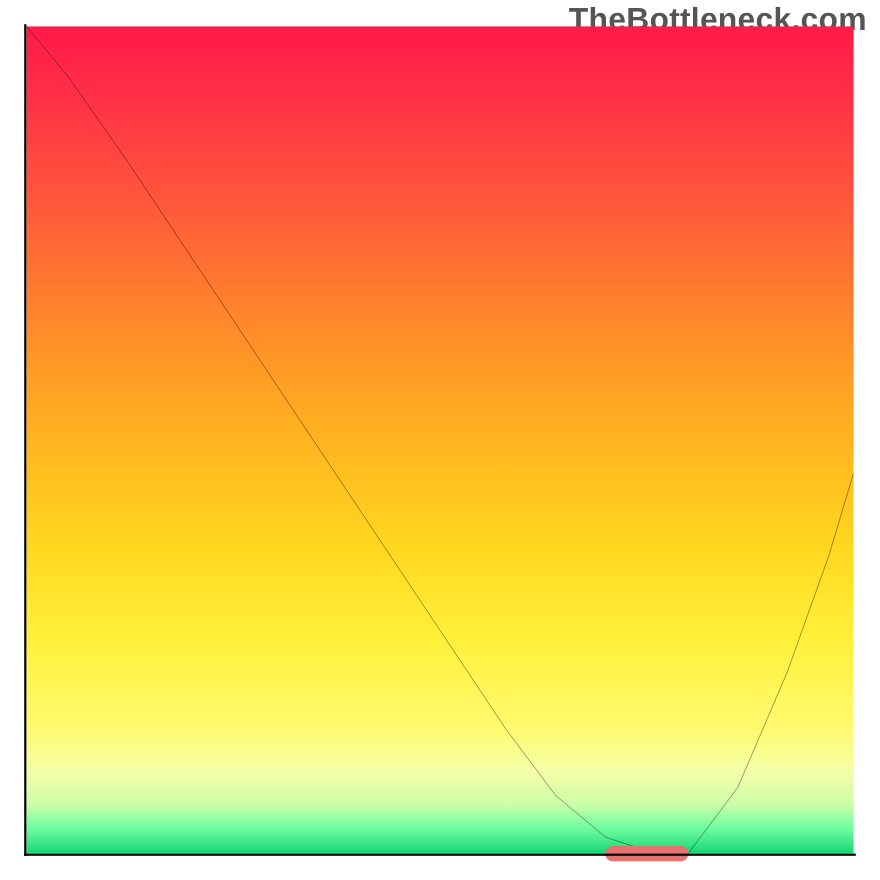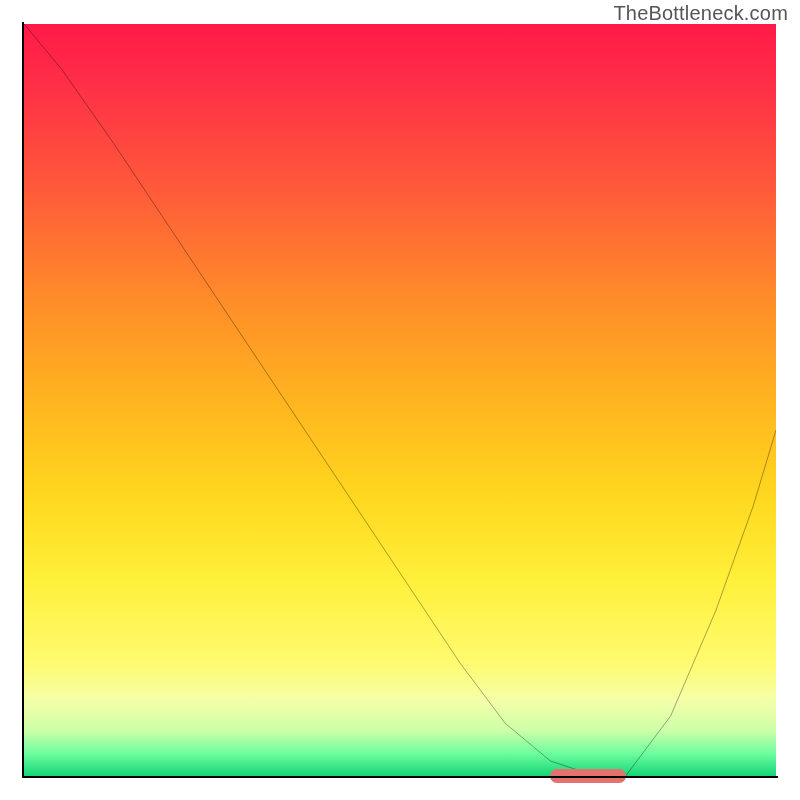--- a/index.html
+++ b/index.html
@@ -13,22 +13,22 @@
   }
   .wrap {
     position: relative;
     width: 800px;
     height: 800px;
   }
   .watermark {
     position: absolute;
     top: 2px;
     right: 12px;
-    font-size: 20px;
-    font-weight: 400;
+    font-size: 29px;
+    font-weight: 700;
     color: #555;
     letter-spacing: 0.2px;
     user-select: none;
   }
   .plot {
     position: absolute;
     left: 24px;
     top: 24px;
     width: 752px;
     height: 752px;

